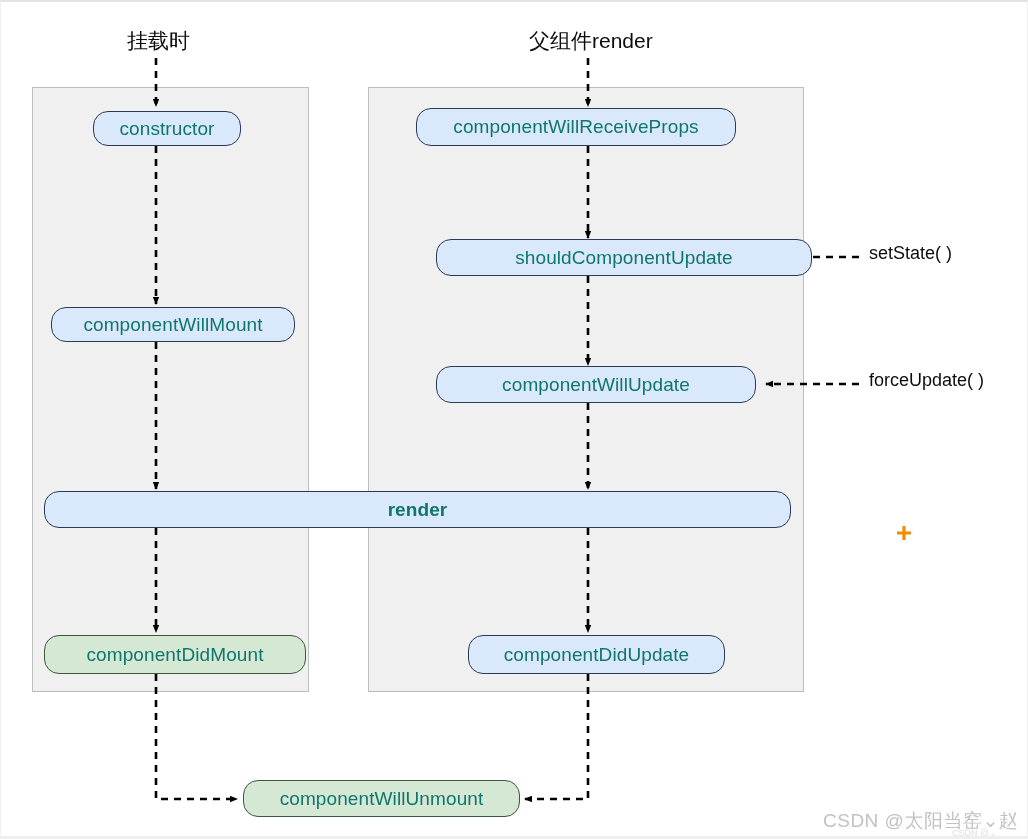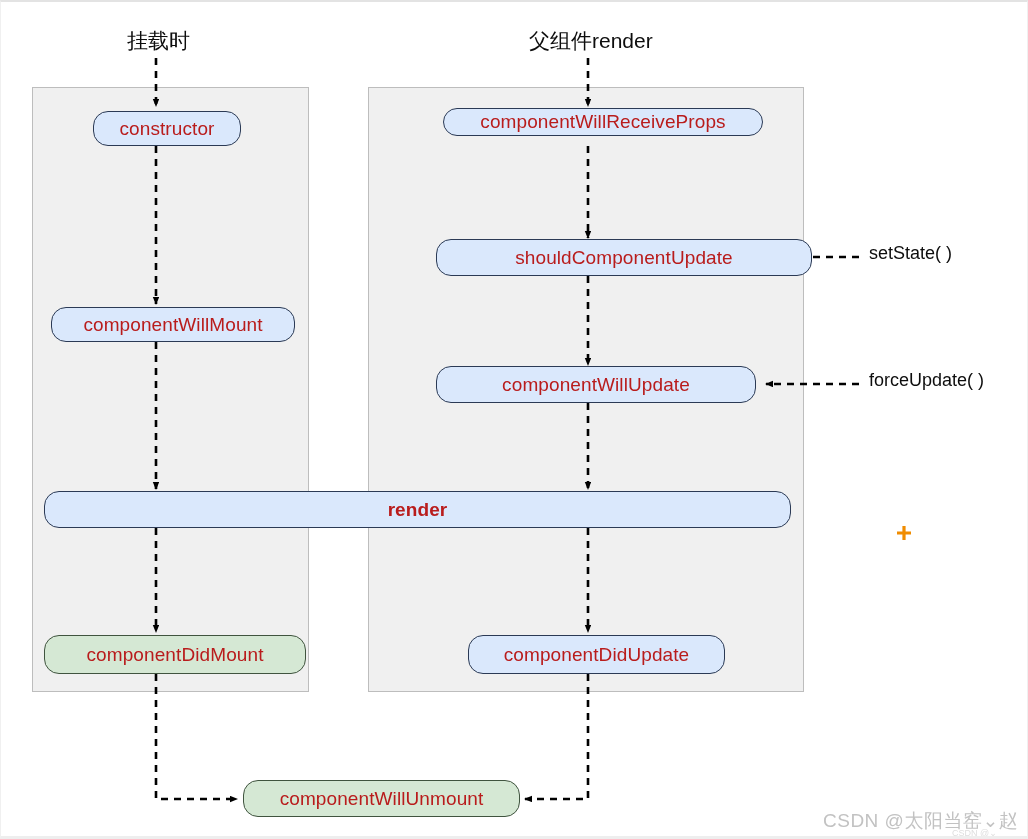--- a/index.html
+++ b/index.html
@@ -37,21 +37,21 @@
   }
   .node {
     position: absolute;
     box-sizing: border-box;
     border: 1.6px solid #2f3a52;
     border-radius: 15px;
     display: flex;
     align-items: center;
     justify-content: center;
     font-size: 19px;
-    color: #b91c1c;
+    color: #0f766e;
     letter-spacing: 0.1px;
     white-space: nowrap;
   }
   .node.blue {
     background: #dae8fc;
     border-color: #2b3a55;
   }
   .node.green {
     background: #d5e8d4;
     border-color: #40543f;
@@ -132,21 +132,21 @@
     <line x1="858" y1="382" x2="765" y2="382" stroke="#000" stroke-width="2.6" stroke-dasharray="7,6" marker-end="url(#arrowhead)"></line>
   </svg>
 
   <div class="caption" style="left:126px; top:25px;">挂载时</div>
   <div class="caption" style="left:528px; top:25px;">父组件render</div>
 
   <div class="node blue" style="left:92px; top:109px; width:148px; height:35px;">constructor</div>
   <div class="node blue" style="left:50px; top:305px; width:244px; height:35px;">componentWillMount</div>
   <div class="node green" style="left:43px; top:633px; width:262px; height:39px;">componentDidMount</div>
 
-  <div class="node blue" style="left:442px; top:106px; width:320px; height:28px;">componentWillReceiveProps</div>
+  <div class="node blue" style="left:415px; top:106px; width:320px; height:38px;">componentWillReceiveProps</div>
   <div class="node blue" style="left:435px; top:237px; width:376px; height:37px;">shouldComponentUpdate</div>
   <div class="node blue" style="left:435px; top:364px; width:320px; height:37px;">componentWillUpdate</div>
   <div class="node blue" style="left:467px; top:633px; width:257px; height:39px;">componentDidUpdate</div>
 
   <div class="node blue render-bar" style="left:43px; top:489px; width:747px; height:37px;">render</div>
 
   <div class="node green" style="left:242px; top:778px; width:277px; height:37px;">componentWillUnmount</div>
 
   <div class="side-label" style="left:868px; top:241px;">setState( )</div>
   <div class="side-label" style="left:868px; top:368px;">forceUpdate( )</div>

